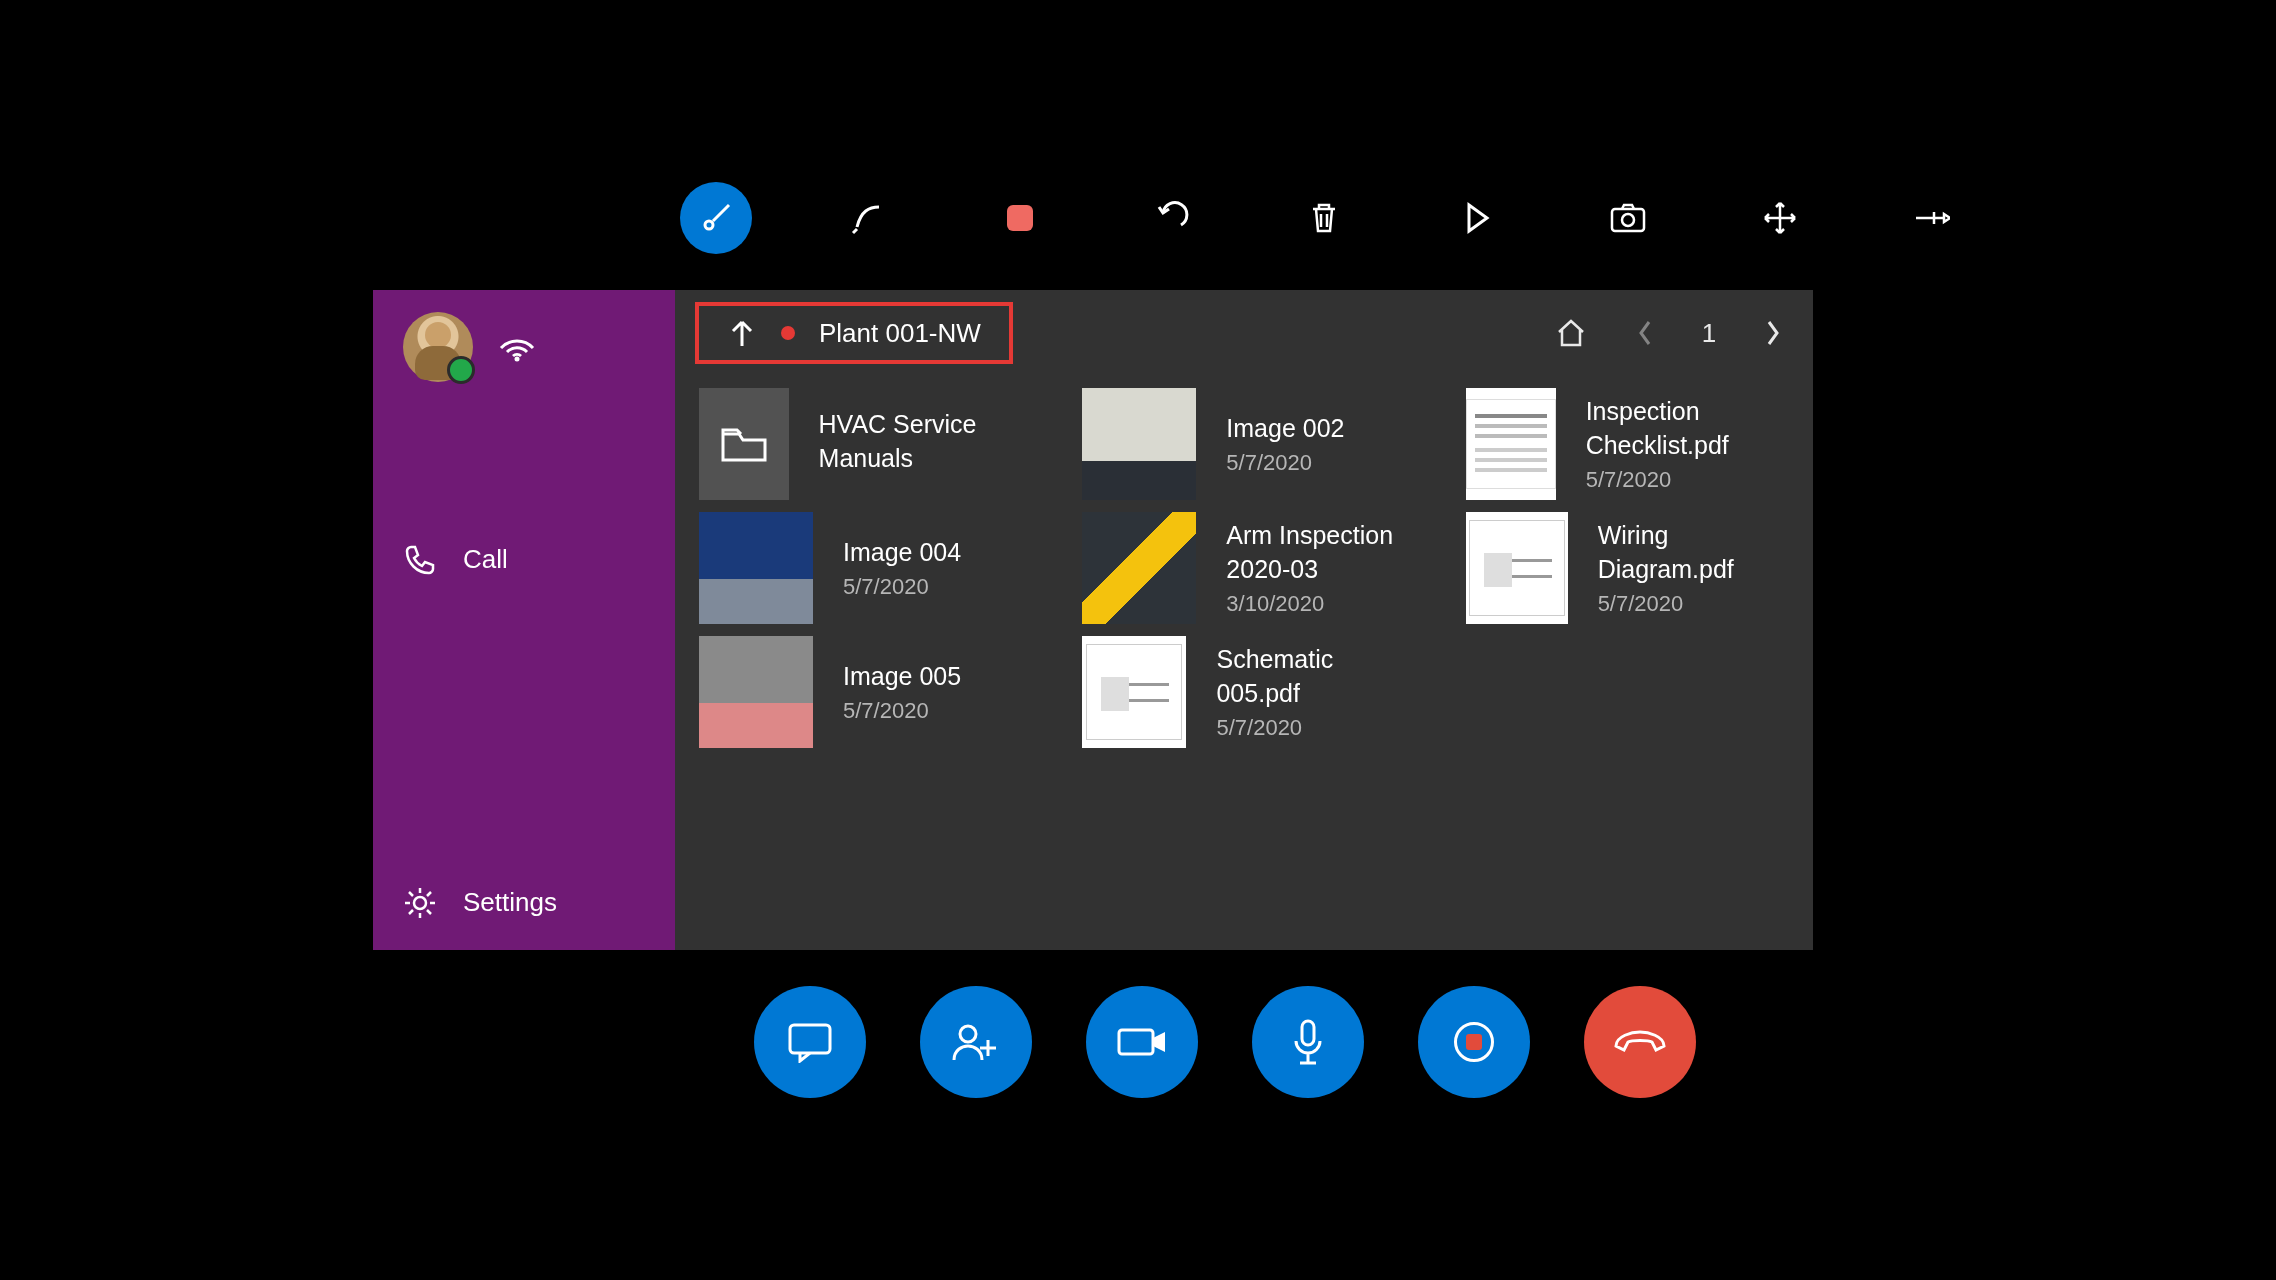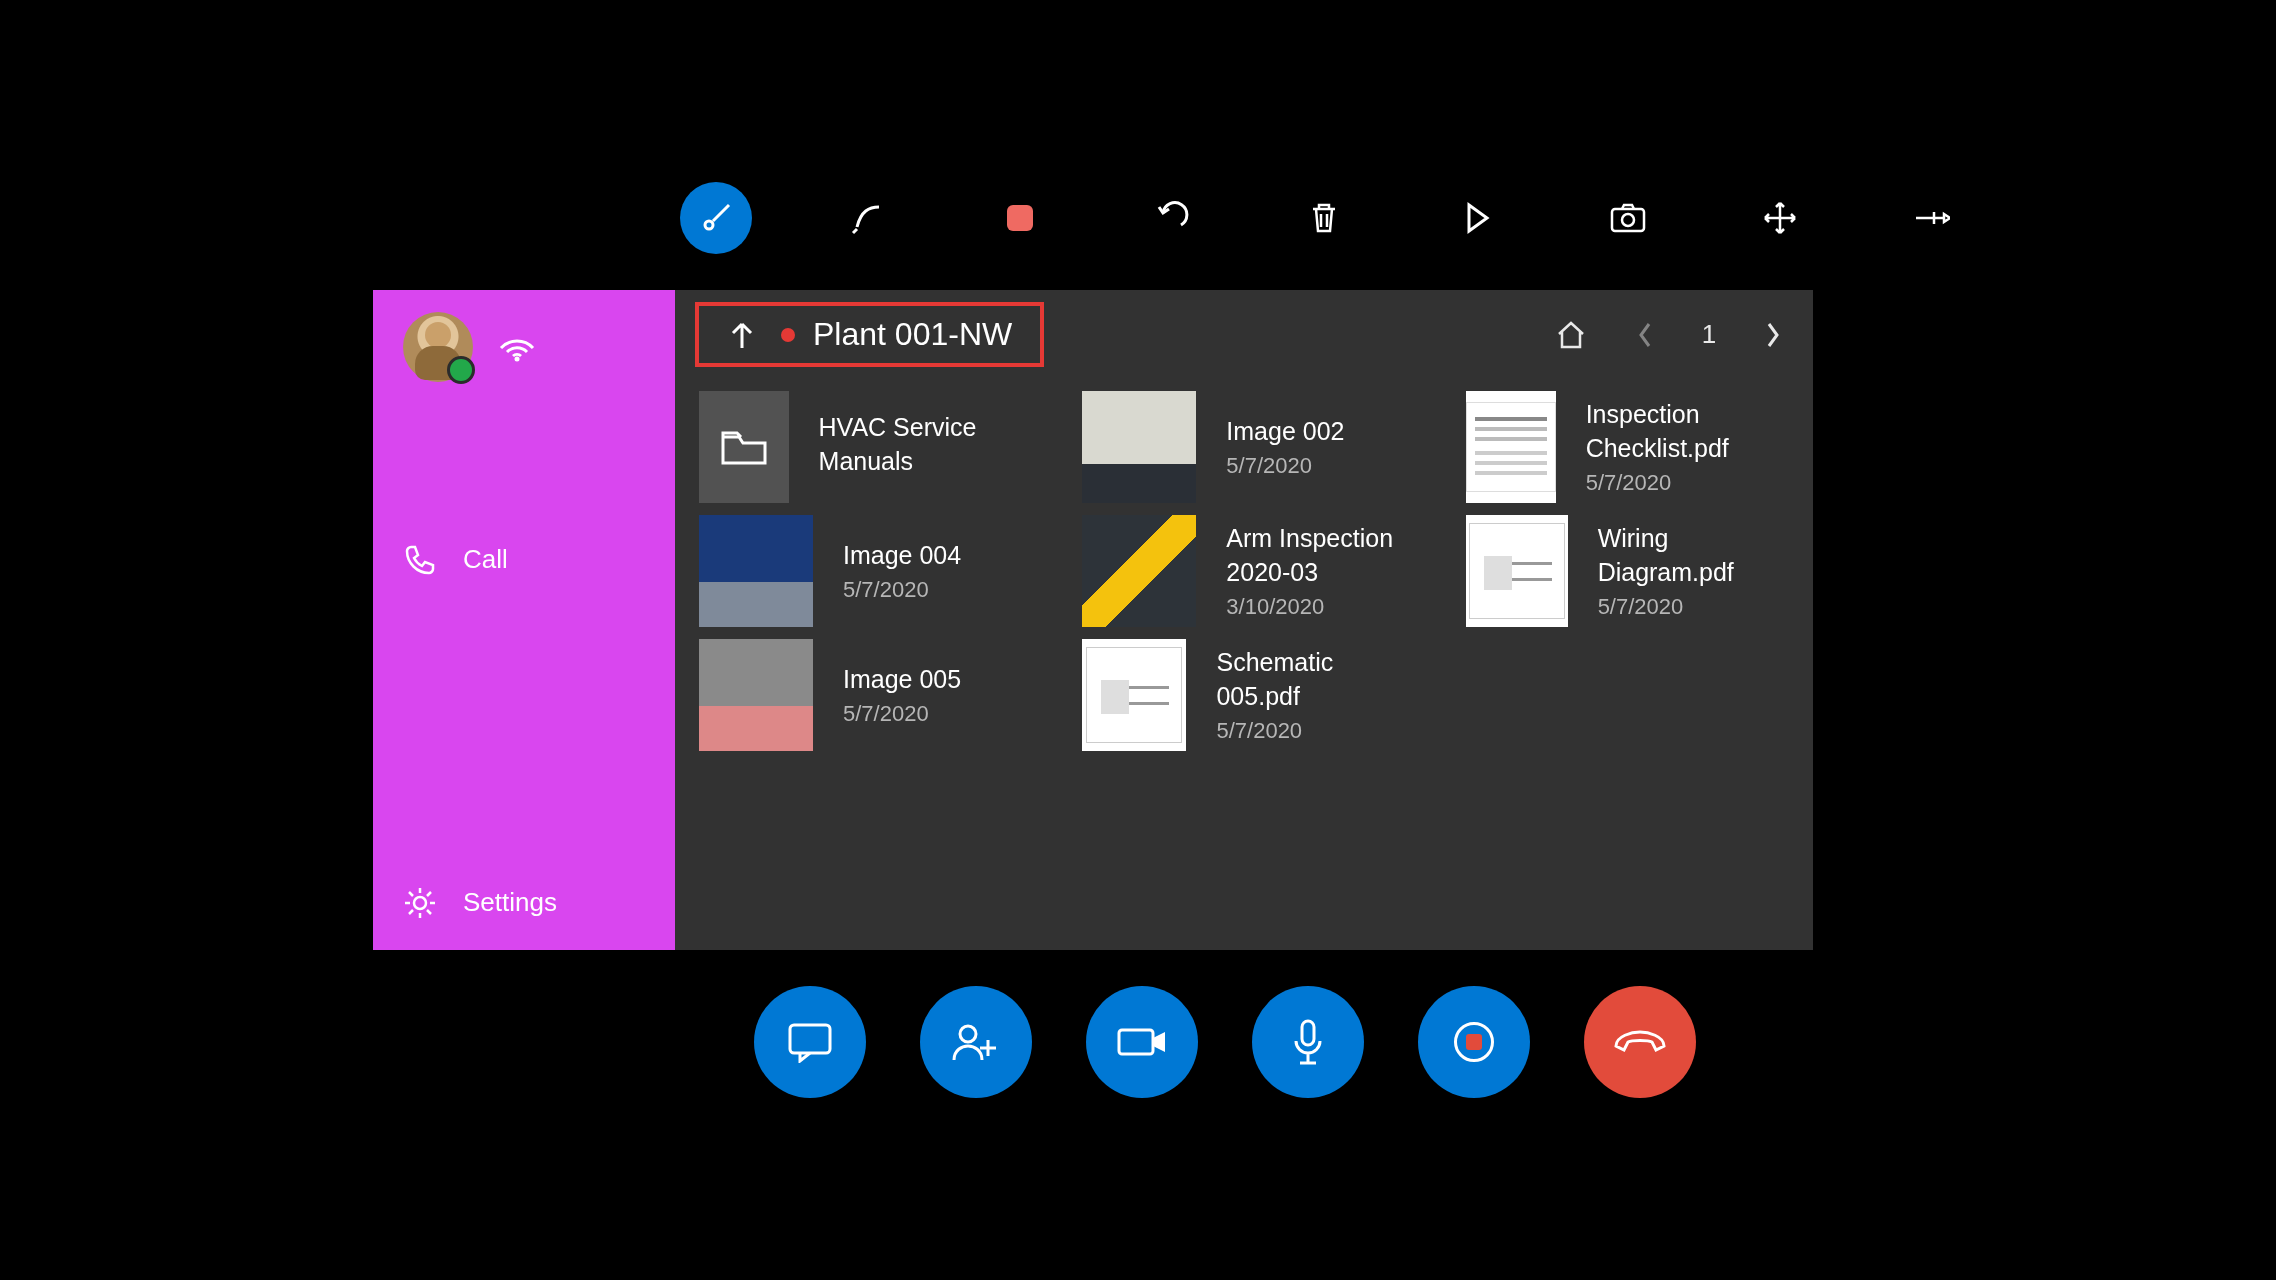--- a/index.html
+++ b/index.html
@@ -16,21 +16,21 @@
   .tb-btn.active { background: #0078d4; }
   .tb-btn svg, .cb-btn svg { display: block; }
 
   
   .main-window {
     position: absolute; left: 373px; top: 290px; width: 1440px; height: 660px;
     background: #2f2f2f; display: flex; overflow: hidden;
   }
 
   .sidebar {
-    width: 302px; height: 100%; background: #d946ef; display: flex; flex-direction: column;
+    width: 302px; height: 100%; background: #701a75; display: flex; flex-direction: column;
   }
   .profile-row { display: flex; align-items: center; gap: 24px; padding: 22px 30px 20px 30px; }
   .avatar { position: relative; width: 70px; height: 70px; border-radius: 50%; background: radial-gradient(circle at 50% 35%, #e2c59a 0 20px, #b08b5a 21px 100%); overflow: visible; }
   .avatar::after { content: ""; position: absolute; right: -2px; bottom: -2px; width: 22px; height: 22px; border-radius: 50%; background: #22a84a; border: 3px solid #2b2b2b; }
   .avatar .head { position:absolute; left:22px; top:10px; width:26px; height:26px; border-radius:50%; background:#caa06a; }
   .avatar .body { position:absolute; left:12px; top:34px; width:46px; height:34px; border-radius:18px 18px 10px 10px; background:#8e6a3a; }
   .wifi svg { color: #fff; }
 
   .nav { margin-top: 110px; display: flex; flex-direction: column; }
   .nav-item {
@@ -39,21 +39,21 @@
   .nav-item.active { background: #0078d4; }
   .sidebar-footer { margin-top: auto; }
   .nav-item.settings { height: 95px; }
 
   .content { flex: 1; background: #323232; padding: 0; position: relative; }
   .breadcrumb-row { display: flex; align-items: center; justify-content: space-between; padding: 12px 20px 16px 20px; }
   .breadcrumb-box {
     display: flex; align-items: center; gap: 18px; padding: 10px 28px; border: 4px solid #e53935; color: #fff;
   }
   .breadcrumb-box .dot { width: 14px; height: 14px; border-radius: 50%; background: #e53935; display:inline-block; margin-left:6px; }
-  .breadcrumb-box .title { font-size: 32px; }
+  .breadcrumb-box .title { font-size: 26px; margin-left: 6px; }
   .bc-right { display: flex; align-items: center; gap: 34px; color: #e9e9e9; font-size: 26px; }
   .bc-icon { width: 40px; height: 40px; display:flex; align-items:center; justify-content:center; color:#e9e9e9; }
   .page-num { width: 20px; text-align: center; }
 
   .files-grid {
     display: grid; grid-template-columns: 1fr 1fr 1fr; column-gap: 60px; row-gap: 12px;
     padding: 8px 24px 16px 24px;
   }
   .file-item { display: flex; align-items: center; gap: 30px; min-height: 112px; }
   .thumb { width: 114px; height: 112px; background: #525252; display:flex; align-items:center; justify-content:center; color:#fff; }

